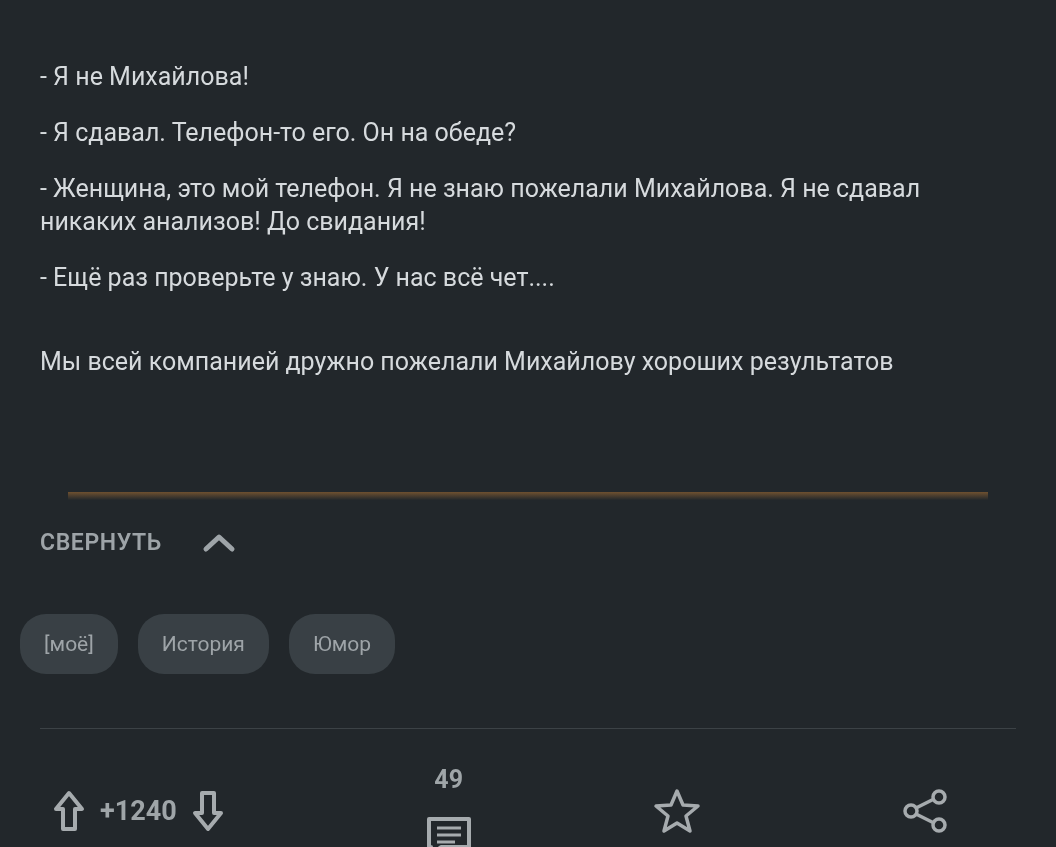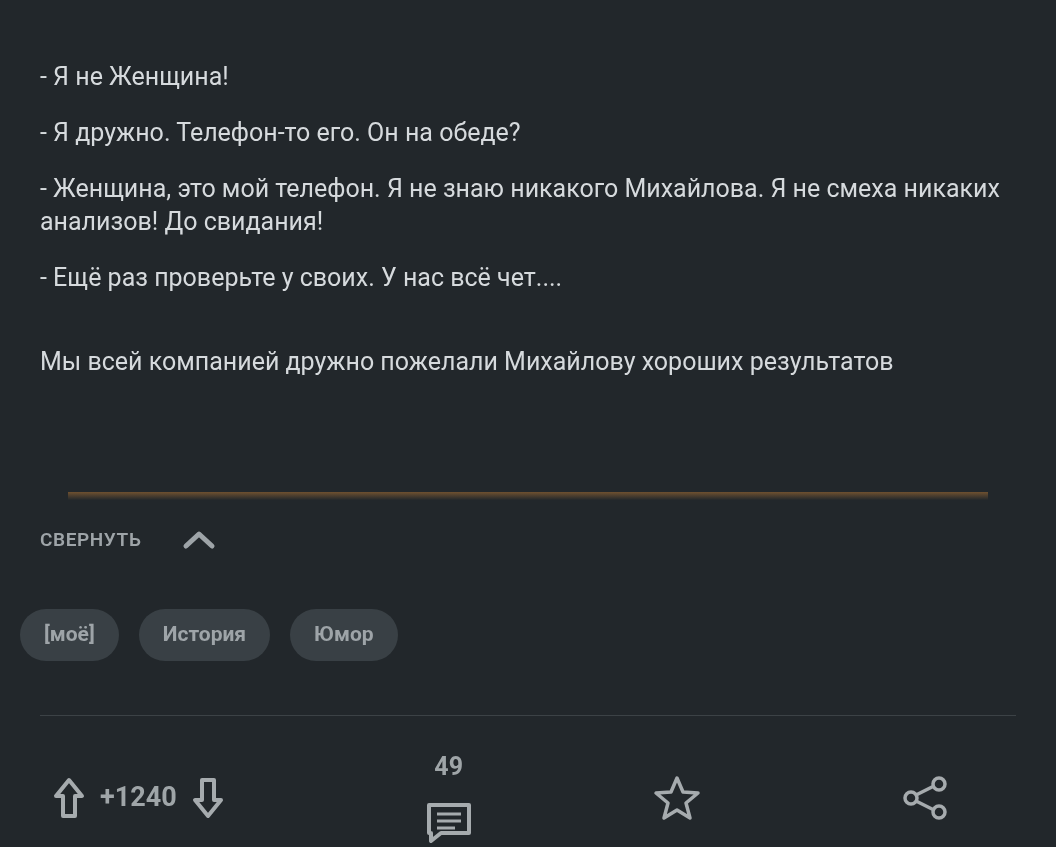--- a/index.html
+++ b/index.html
@@ -51,42 +51,42 @@
   }
 
   .collapse-row {
     display: flex;
     align-items: center;
     gap: 40px;
     padding: 26px 40px 0 40px;
     color: #9ea4a8;
     font-weight: 600;
     letter-spacing: 0.6px;
-    font-size: 19px;
+    font-size: 23px;
   }
   .chevron {
     color: #9ea4a8;
   }
   .chevron svg { display: block; }
 
   .tags-row {
     display: flex;
     gap: 20px;
     padding: 56px 20px 0 20px;
   }
   .tag {
     display: inline-flex;
     align-items: center;
-    height: 52px;
+    height: 60px;
     padding: 0 24px;
     border-radius: 26px;
     background: #394045;
     color: #9ea4a8;
     font-size: 21px;
-    font-weight: 700;
+    font-weight: 400;
   }
 
   .divider {
     margin: 54px 40px 0 40px;
     height: 1px;
     background: #3c4246;
   }
 
   .footer-row {
     display: flex;
@@ -121,24 +121,24 @@
   }
 
   .favorite-group { margin-left: 180px; }
   .share-group   { margin-left: 200px; }
 </style>
 </head>
 <body>
 
 <div class="post-body">
   <div class="blank-line"></div>
-  <p class="dialogue-line">- Я не Женщина!</p>
-  <p class="dialogue-line">- Я дружно. Телефон-то его. Он на обеде?</p>
-  <p class="dialogue-line">- Женщина, это мой телефон. Я не знаю никакого Михайлова. Я не смеха никаких анализов! До свидания!</p>
-  <p class="dialogue-line">- Ещё раз проверьте у своих. У нас всё чет....</p>
+  <p class="dialogue-line">- Я не Михайлова!</p>
+  <p class="dialogue-line">- Я сдавал. Телефон-то его. Он на обеде?</p>
+  <p class="dialogue-line">- Женщина, это мой телефон. Я не знаю пожелали Михайлова. Я не сдавал никаких анализов! До свидания!</p>
+  <p class="dialogue-line">- Ещё раз проверьте у знаю. У нас всё чет....</p>
   <div class="blank-line"></div>
   <p class="dialogue-line">Мы всей компанией дружно пожелали Михайлову хороших результатов</p>
   <div class="fade-overlay"></div>
 </div>
 
 <div class="progress-bar-wrap">
   <div class="progress-bar"></div>
 </div>
 
 <div class="collapse-row">

